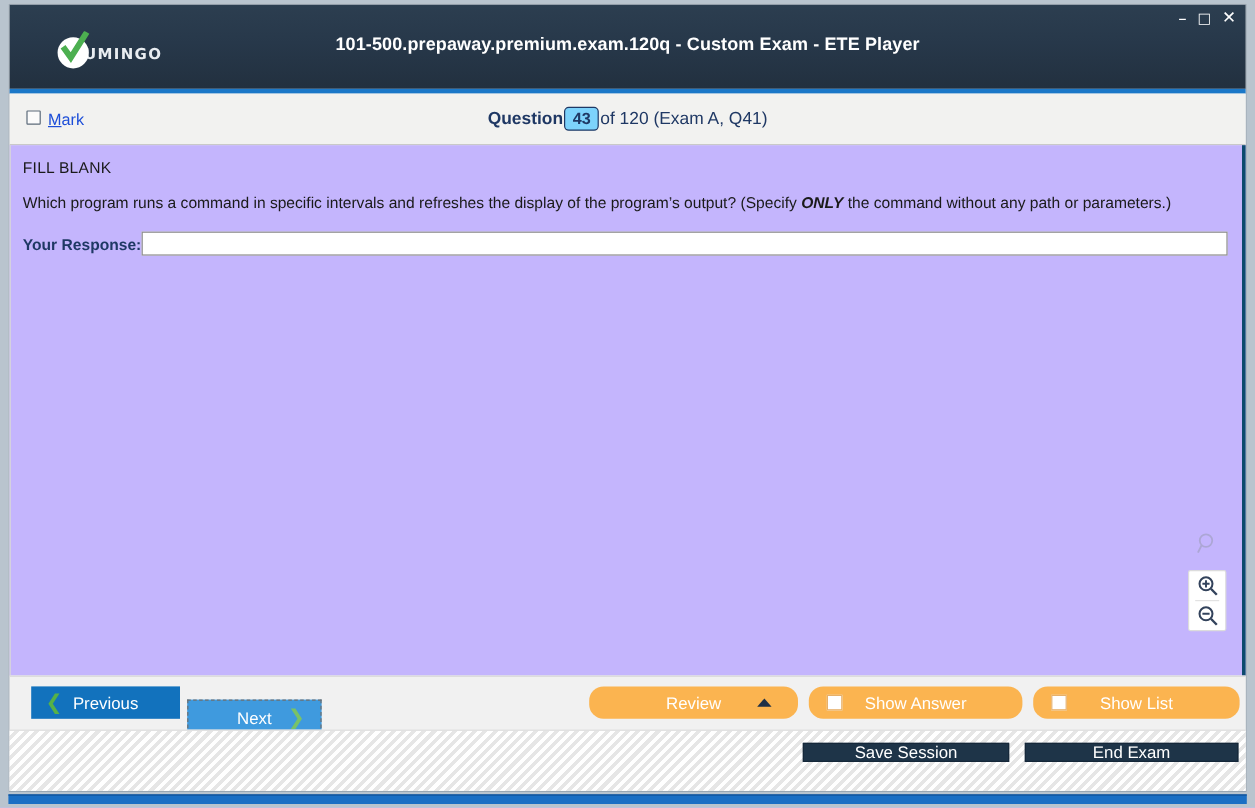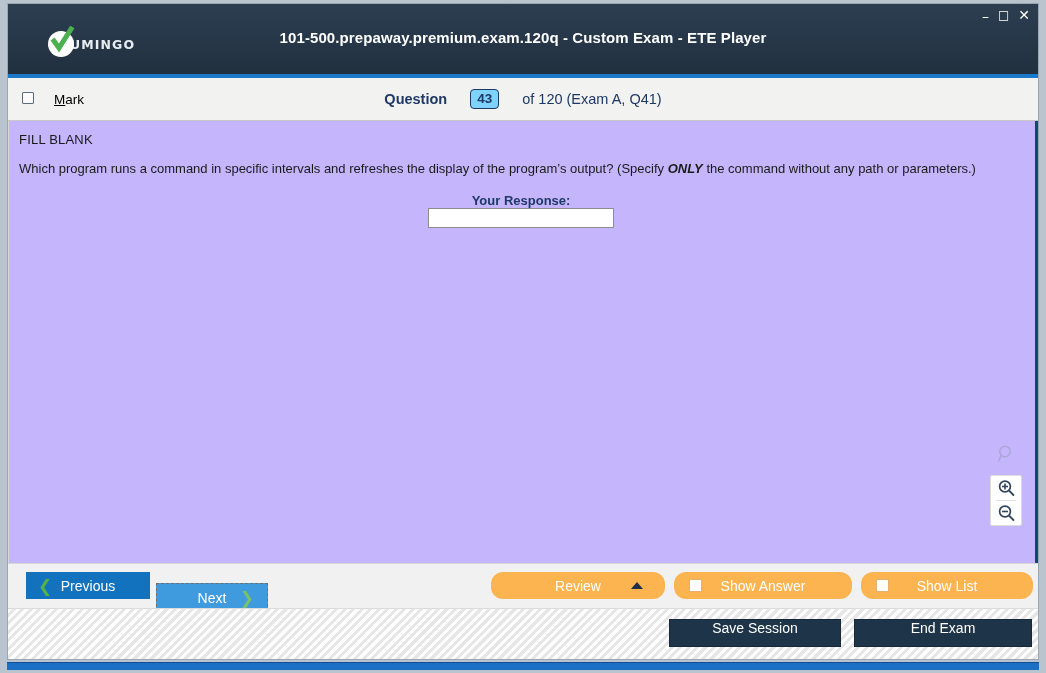--- a/index.html
+++ b/index.html
@@ -104,42 +104,42 @@
     display: flex;
     align-items: center;
     position: relative;
     flex: 0 0 auto;
   }
   #mark-wrap {
     position: absolute;
     left: 14px;
     display: flex;
     align-items: flex-start;
-    gap: 20px;
-    color: #000000;
+    gap: 6px;
+    color: #1d4ed8;
     font-size: 13.5px;
   }
   .cb-box {
     width: 12px; height: 12px;
     border: 1.4px solid #5c6b7a;
     background: #fbfbfb;
     border-radius: 1px;
     box-sizing: border-box;
   }
   #mark-label u { text-decoration: underline; }
   #qcounter {
     position: absolute;
     left: 0; right: 0;
     text-align: center;
     color: #1f3864;
     font-size: 14.5px;
     display: flex;
     align-items: center;
     justify-content: center;
-    gap: 23px;
+    gap: 1px;
   }
   #qcounter .lbl { font-weight: bold; }
   #qnum-box {
     display: inline-block;
     min-width: 19px;
     padding: 1px 4px 2px;
     border: 1.4px solid #1f3864;
     border-radius: 4px;
     background: #7dd3fc;
     font-weight: bold;
@@ -176,21 +176,20 @@
     line-height: 16px;
   }
   #qtext b { font-weight: bold; font-style: italic; }
   #response-row {
     position: absolute;
     left: 10px;
     top: 72px;
     right: 12px;
     display: flex;
     align-items: center;
-    flex-direction: column;
   }
   #response-label {
     font-size: 13px;
     font-weight: bold;
     color: #1f3864;
     white-space: nowrap;
   }
   #response-input {
     flex: 1 1 auto;
     height: 20px;
@@ -323,25 +322,26 @@
     background-color: #f4f4f4;
     background-image: repeating-linear-gradient(
       135deg,
       #ffffff 0px, #ffffff 3px,
       #e6e6e6 3px, #e6e6e6 6px
     );
   }
   .btn-dark {
     position: absolute;
     top: 10px;
-    height: 28px;
+    height: 16px;
     background: #1e3448;
     color: #ffffff;
     font-size: 14px;
     display: flex;
+    align-items: center;
     justify-content: center;
     border: 1px solid #16283a;
     box-sizing: border-box;
     cursor: default;
   }
   .btn-save { left: 661px; width: 172px; }
   .btn-end { left: 846px; width: 178px; }
 
   
   #bottombar {

